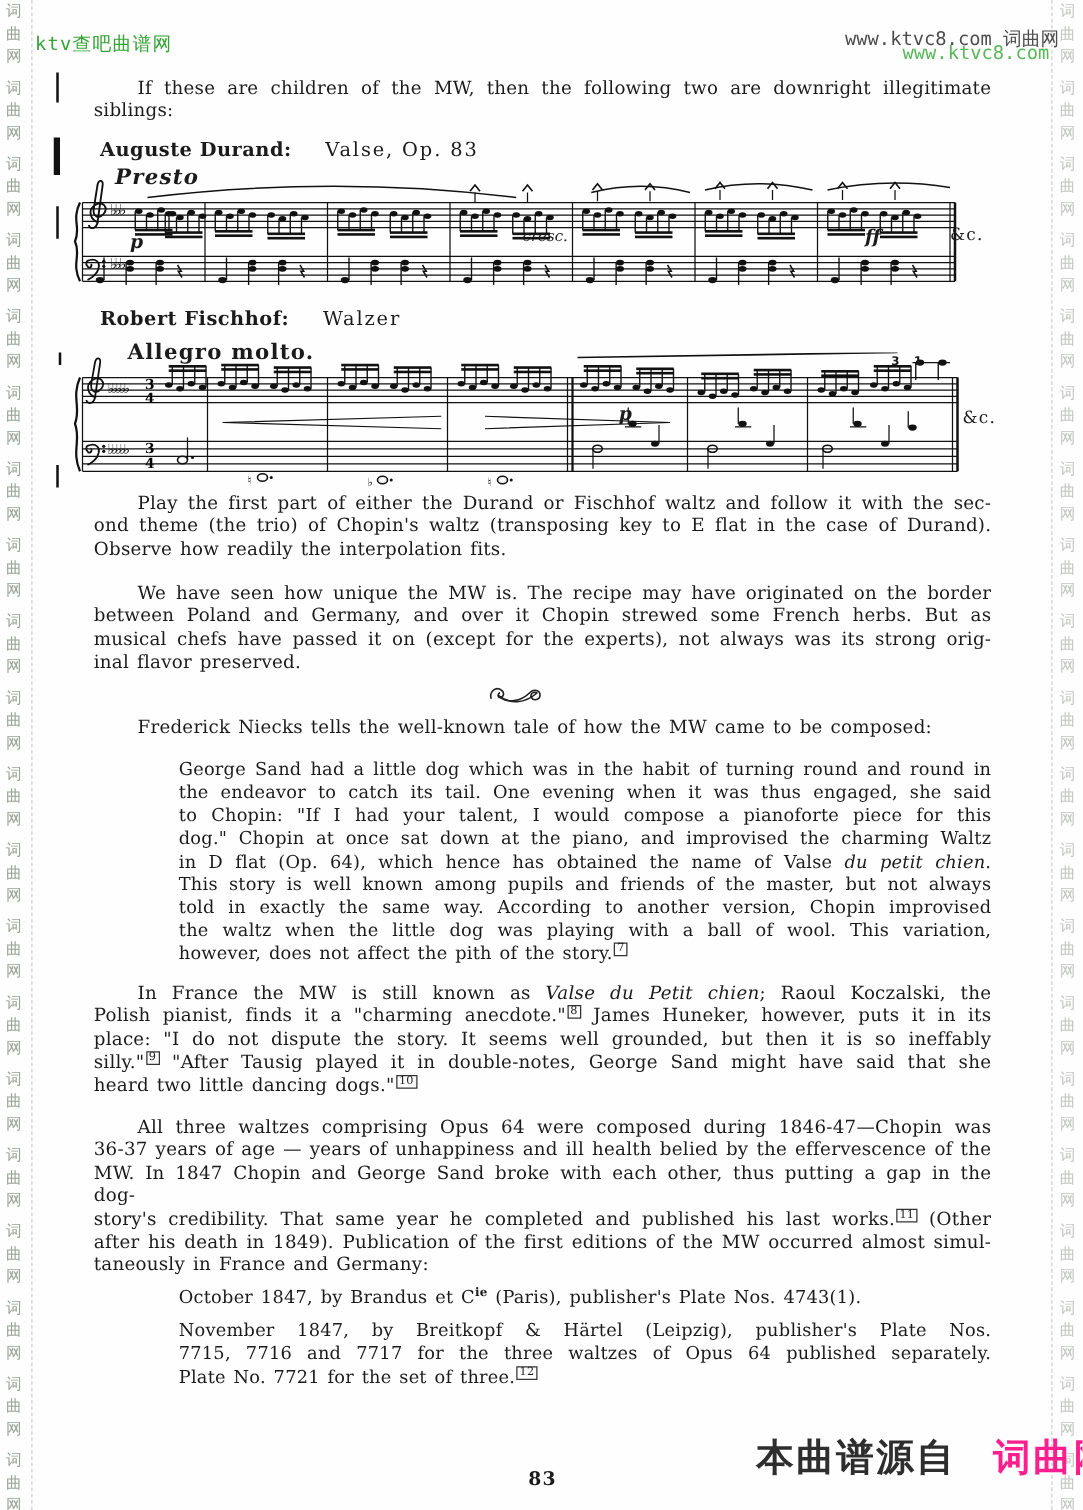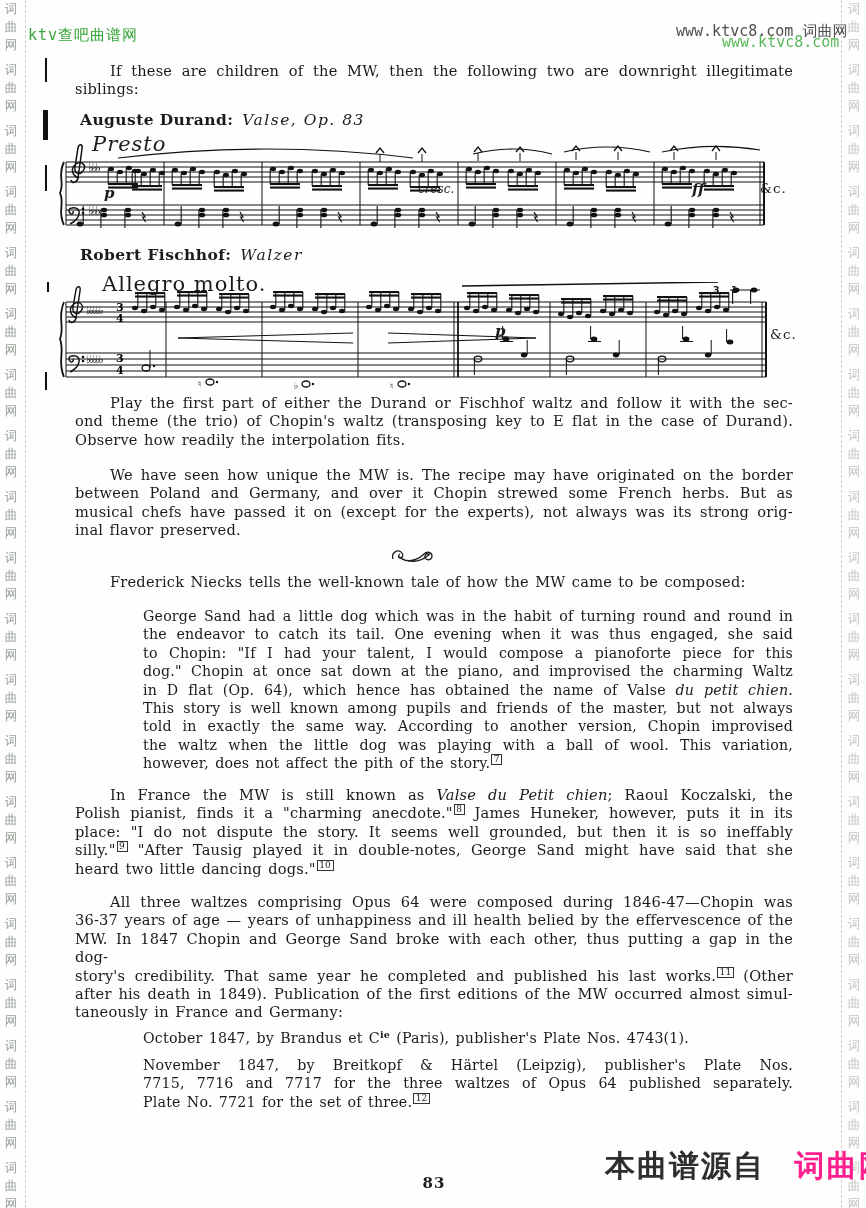--- a/index.html
+++ b/index.html
@@ -29,28 +29,28 @@
   .tline{line-height:18.4px;text-align:justify;white-space:nowrap;}
   .tline.j{white-space:normal;text-align-last:justify;}
   .tline.ind{text-indent:35px;}
   .quote{left:143px;width:650px;font-size:14.2px;}
   .i{font-style:italic;}
   .sup{font-size:9.5px;position:relative;top:-5px;font-weight:bold;}
   .fn{font-size:9px;border:1px solid #333;padding:0 1.5px;position:relative;top:-6px;
       line-height:1;display:inline-block;margin-left:1px;}
   .exhead{position:absolute;left:80px;font-size:15.5px;}
   .exhead .bold{font-weight:bold;letter-spacing:.4px;text-align:center;}
-  .exhead .ititle{font-style:italic;margin-left:4px;letter-spacing:1.5px;}
+  .exhead .ititle{margin-left:22px;letter-spacing:1.5px;}
   
   .music{position:absolute;left:58px;}
   .music svg{position:absolute;left:0;}
   .mdyn{position:absolute;font-size:15px;font-style:italic;font-weight:bold;z-index:3;}
   .mdyn.small{font-size:12px;font-weight:normal;}
   .mdyn.roman{font-style:normal;font-weight:normal;font-size:13.5px;letter-spacing:1px;}
-  .tempo{position:absolute;font-size:21px;font-weight:normal;z-index:3;letter-spacing:1px;}
+  .tempo{position:absolute;font-size:17px;font-weight:bold;z-index:3;letter-spacing:1px;}
   .tempo.it{font-style:italic;}
   .fing{position:absolute;font-size:9.5px;font-weight:bold;font-family:"DejaVu Sans",sans-serif;
         letter-spacing:4px;z-index:3;}
   .orn{position:absolute;left:390px;top:542px;}
   .pageno{position:absolute;left:75px;width:718px;top:1174px;text-align:center;
           font-size:15px;font-weight:bold;letter-spacing:1px;}
   .mark{position:absolute;background:#111;}
   .mnote{fill:#111;stroke:none;}
   .mln{stroke:#111;}
 </style>

